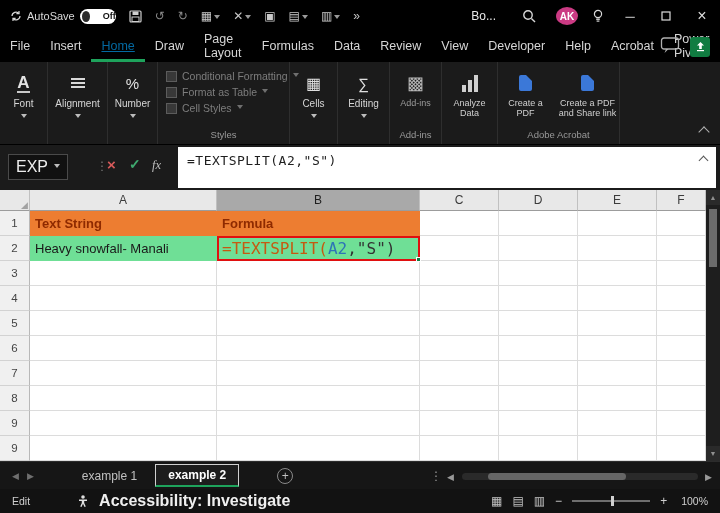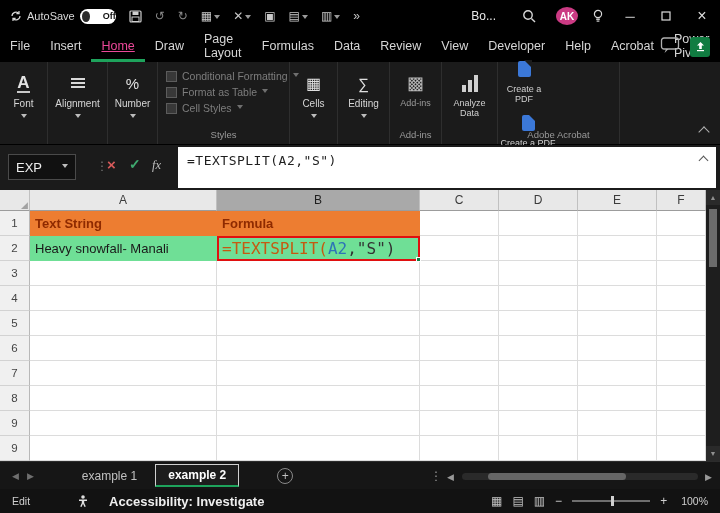--- a/index.html
+++ b/index.html
@@ -16,21 +16,21 @@
   .tb-ic{margin-left:13px;font-size:12px;color:#c9c9c9;display:flex;align-items:center;gap:2px;line-height:1;}
   .tb-ic .glyph{font-size:12px;}
   .tri-d{width:0;height:0;border:3px solid transparent;border-top:4px solid #9a9a9a;margin-top:4px;}
   .tb-title{margin-left:auto;font-size:12px;color:#e8e8e8;}
   .win-btn{width:36px;height:32px;display:flex;align-items:center;justify-content:center;font-size:13px;color:#dcdcdc;}
   .avatar{width:22px;height:18px;border-radius:50%;background:var(--avatar-pink);color:#fff;font-size:10px;font-weight:700;display:flex;align-items:center;justify-content:center;margin-left:20px;}
 
   
   .menubar{position:absolute;left:0;top:32px;width:720px;height:30px;background:#000;display:flex;align-items:stretch;color:#d6d6d6;font-size:12.5px;}
   .mtab{display:flex;align-items:center;padding:0 10px;border-bottom:3px solid transparent;}
-  .mtab.active{color:#ec4899;border-bottom-color:var(--accent-green);text-decoration:underline;}
+  .mtab.active{color:#0369a1;border-bottom-color:var(--accent-green);text-decoration:underline;}
   .mbar-right{position:absolute;right:10px;top:4px;display:flex;gap:10px;align-items:center;}
   .share-btn{width:20px;height:20px;border-radius:3px;background:var(--title-green);display:flex;align-items:center;justify-content:center;}
 
   
   .ribbon{position:absolute;left:0;top:62px;width:720px;height:83px;background:#1b1b1b;border-bottom:1px solid #000;display:flex;}
   .rgroup{position:relative;height:100%;border-right:1px solid #2e2e2e;display:flex;flex-direction:column;align-items:center;padding-top:9px;}
   .big-icon{height:24px;display:flex;align-items:center;justify-content:center;color:#dedede;}
   .glabel{font-size:10px;color:#d6d6d6;margin-top:3px;white-space:nowrap;}
   .chev{width:0;height:0;border:3.5px solid transparent;border-top:4.5px solid #bdbdbd;margin-top:5px;}
   .gbottom{position:absolute;bottom:4px;left:0;width:100%;text-align:center;font-size:9.5px;color:#9a9a9a;white-space:nowrap;}
@@ -45,21 +45,21 @@
   .srow .chev{margin-top:0;border-top-color:#6f6f6f;}
   .bars{display:flex;align-items:flex-end;gap:2px;height:18px;}
   .bars i{display:block;width:4px;background:#cfcfcf;}
   .btn2line{font-size:9px;color:#d0d0d0;text-align:center;line-height:1.15;margin-top:3px;}
   .pdf-ic{width:13px;height:16px;background:#3b78d8;border-radius:2px;position:relative;}
   .pdf-ic:after{content:"";position:absolute;right:-1px;top:-1px;border:4px solid transparent;border-top-color:#1b1b1b;border-right-color:#1b1b1b;}
   .collapse-chev{position:absolute;right:12px;bottom:8px;width:8px;height:8px;border-left:1.5px solid #b0b0b0;border-top:1.5px solid #b0b0b0;transform:rotate(45deg);}
 
   
   .fbar{position:absolute;left:0;top:145px;width:720px;height:45px;background:#1b1b1b;}
-  .namebox{position:absolute;left:8px;top:9px;width:68px;height:26px;background:#111;border:1px solid #4a4a4a;color:#ededed;font-size:13px;display:flex;align-items:center;padding:0 7px;}
+  .namebox{position:absolute;left:8px;top:9px;width:60px;height:26px;background:#111;border:1px solid #4a4a4a;color:#ededed;font-size:16px;display:flex;align-items:center;padding:0 7px;}
   .namebox .chev{margin:0 0 0 auto;}
   .fdots{position:absolute;left:96px;top:14px;color:#777;font-size:12px;}
   .fx-cancel{position:absolute;left:107px;top:11px;font-size:15px;font-weight:700;color:#d65a5a;}
   .fx-check{position:absolute;left:129px;top:11px;font-size:14px;font-weight:700;color:#3fa96f;}
   .fx-fx{position:absolute;left:152px;top:13px;font-size:12.5px;font-style:italic;color:#bdbdbd;font-family:"Liberation Serif",serif;}
   .finput{position:absolute;left:178px;top:2px;width:538px;height:41px;background:#fff;}
   .finput .ftext{position:absolute;left:9px;top:6px;font-family:"DejaVu Sans Mono",monospace;font-size:13px;color:#1f1f1f;letter-spacing:.5px;}
   .fchev-up{position:absolute;right:9px;top:10px;width:7px;height:7px;border-left:1.5px solid #555;border-top:1.5px solid #555;transform:rotate(45deg);}
 
   
@@ -89,21 +89,21 @@
   .stab.active{margin-left:18px;padding:3px 12px;background:#1d1d1d;border:1px solid #d0d0d0;border-bottom:2px solid var(--accent-green);color:#fff;font-weight:700;}
   .addsheet{width:16px;height:16px;border:1px solid #8a8a8a;border-radius:50%;display:flex;align-items:center;justify-content:center;font-size:12px;color:#c0c0c0;margin-left:38px;line-height:1;}
   .t-dots{position:absolute;left:430px;top:7px;color:#999;font-size:12px;}
   .h-arrow{position:absolute;top:10px;font-size:9px;color:#999;}
   .h-track{position:absolute;left:462px;top:11px;width:236px;height:7px;background:#2a2a2a;border-radius:4px;}
   .h-thumb{position:absolute;left:26px;top:0;width:138px;height:7px;background:#666;border-radius:4px;}
 
   
   .statusbar{position:absolute;left:0;top:489px;width:720px;height:24px;background:#121212;display:flex;align-items:center;color:#d0d0d0;}
   .st-mode{margin-left:12px;font-size:10.5px;}
-  .st-acc{margin-left:48px;display:flex;align-items:center;gap:21px;font-size:13px;font-weight:700;color:#efefef;}
+  .st-acc{margin-left:48px;display:flex;align-items:center;gap:11px;font-size:16px;font-weight:700;color:#efefef;}
   .st-right{position:absolute;right:12px;top:0;height:24px;display:flex;align-items:center;gap:10px;}
   .view-ic{font-size:12px;color:#c5c5c5;line-height:1;}
   .zoom-track{position:relative;width:78px;height:2px;background:#6f6f6f;}
   .zoom-thumb{position:absolute;left:50%;top:-4px;width:3px;height:10px;background:#d0d0d0;}
   .zoom-btn{font-size:12px;color:#cfcfcf;}
   .zoom-label{font-size:10.5px;color:#cfcfcf;margin-left:4px;}
 </style>
 </head>
 <body>
 
@@ -269,21 +269,21 @@
     <div class="rgroup" style="width:56px">
       <span class="big-icon">
           <span class="bars">
             <i style="height:7px"></i>
             <i style="height:12px"></i>
             <i style="height:17px"></i>
           </span>
         </span>
       <span class="btn2line" style="width:40px">Analyze Data</span>
     </div>
-    <div class="rgroup" style="width:122px;flex-direction:column;align-items:flex-start;justify-content:center;gap:6px">
+    <div class="rgroup" style="width:122px;flex-direction:row;align-items:flex-start;justify-content:center;gap:6px">
       <span style="display:flex;flex-direction:column;align-items:center;width:52px">
         <span class="big-icon">
             <span class="pdf-ic"></span>
           </span>
         <span class="btn2line">Create a PDF</span>
       </span>
       <span style="display:flex;flex-direction:column;align-items:center;width:60px">
         <span class="big-icon">
             <span class="pdf-ic"></span>
           </span>

